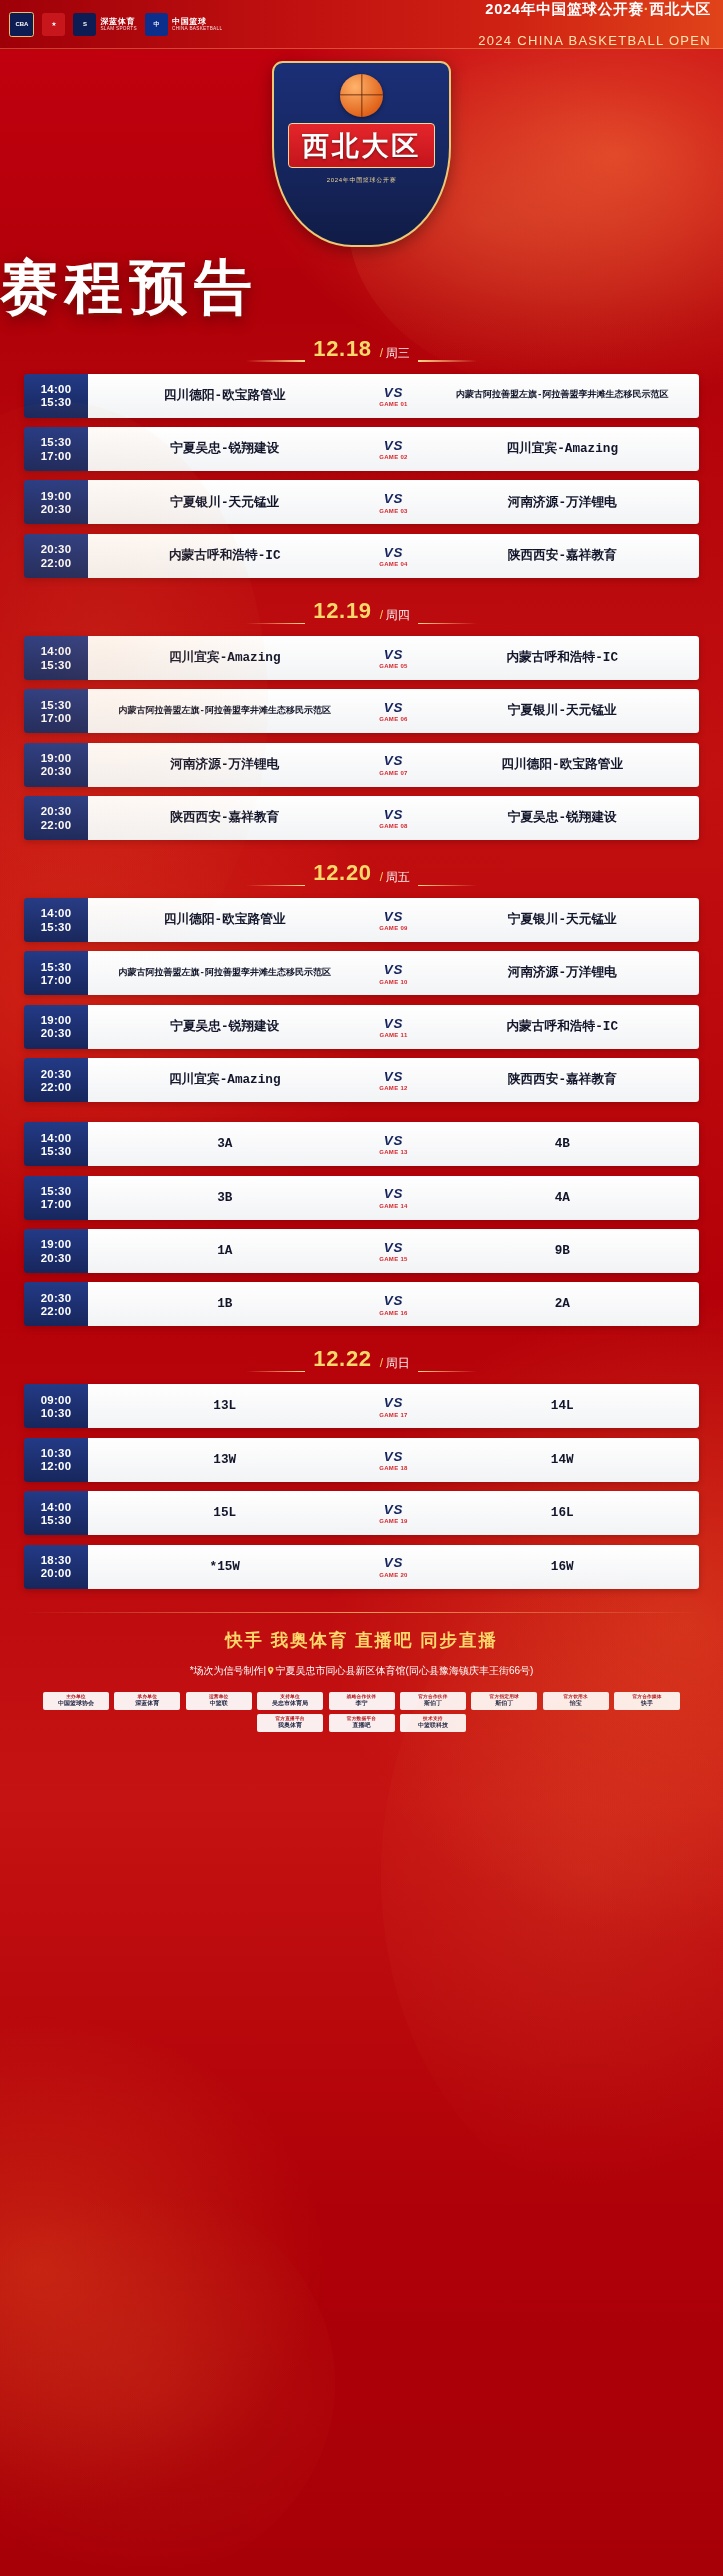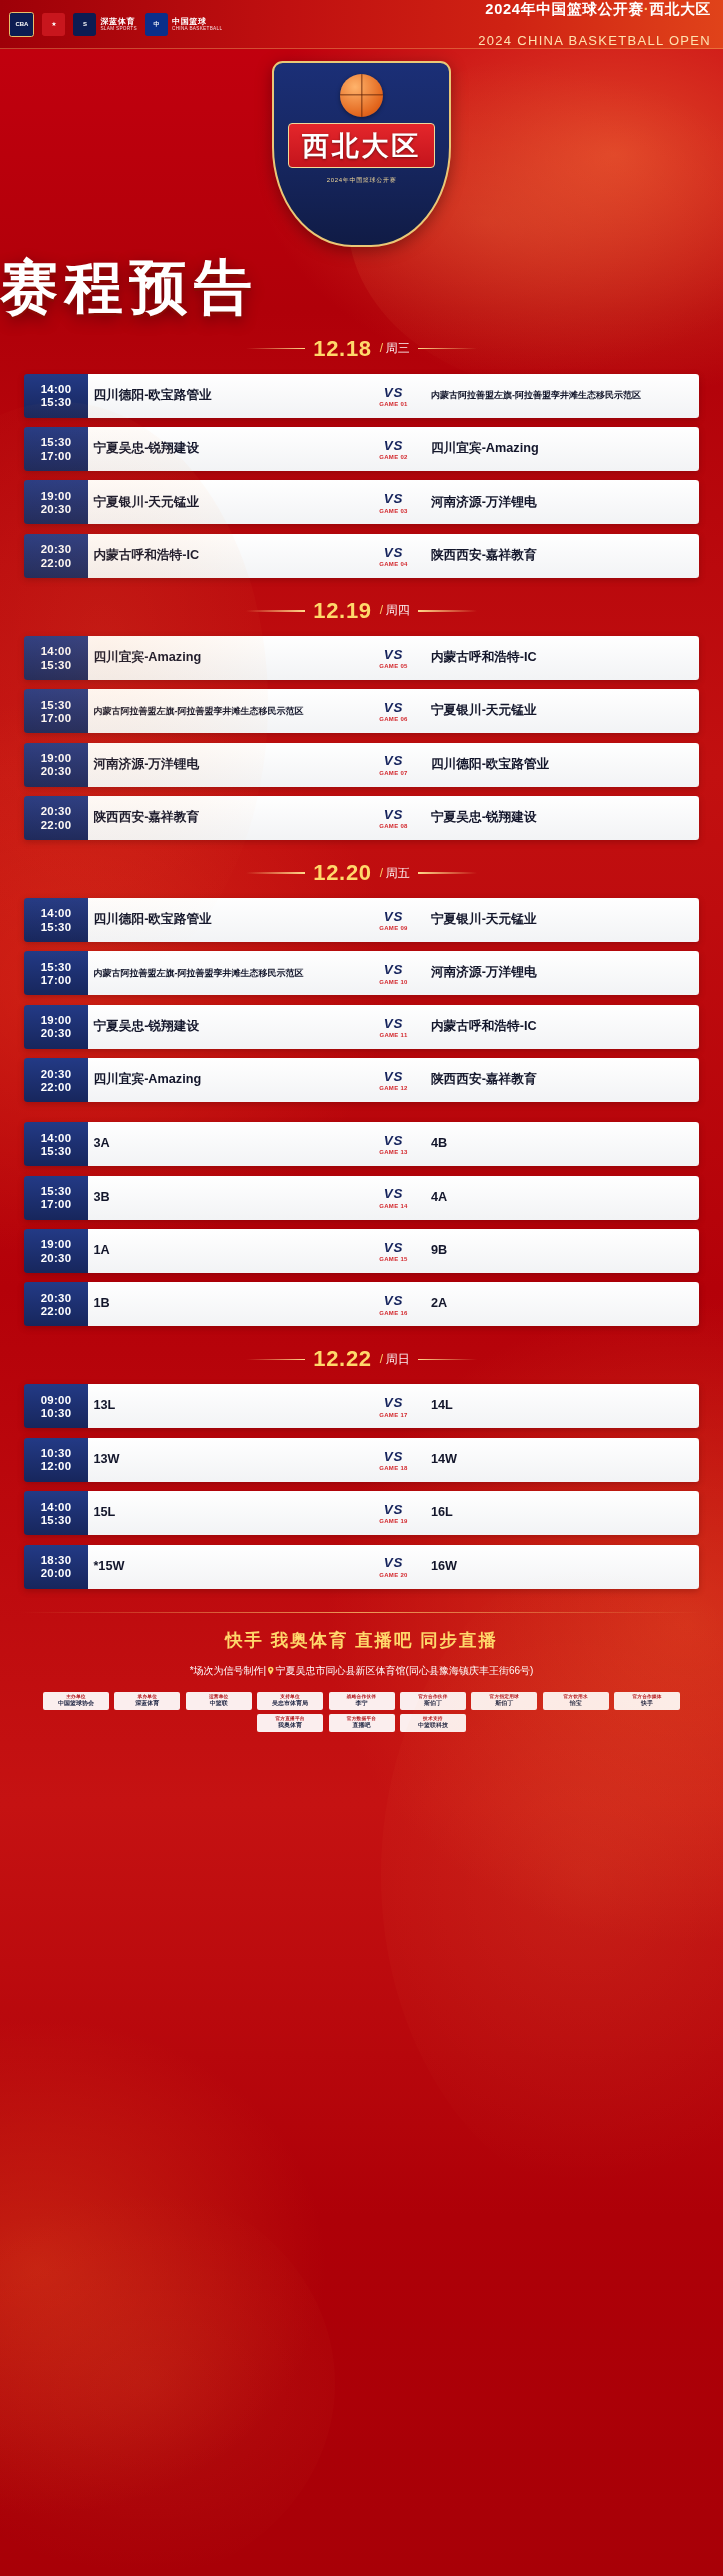--- a/index.html
+++ b/index.html
@@ -75,36 +75,36 @@
   .shield .sub{margin-top:8px;font-size:6px;color:#f0d79a;letter-spacing:0.7px;}
 
   
   .headline{margin-top:10.7px;text-align:left;}
   .headline h1{margin:0;font-size:58px;line-height:1;font-weight:700;letter-spacing:6.7px;
      color:#ffffff;
      text-shadow:0 2.7px 0 #8d0a05, 0 5.4px 14.7px rgba(0,0,0,.45);}
 
   
   .day{margin-top:20px;}
-  .day-head{display:flex;align-items:center;justify-content:center;gap:8px;}
+  .day-head{display:flex;align-items:flex-end;justify-content:center;gap:8px;}
   .day-head .rule{width:59px;height:1.3px;background:linear-gradient(90deg,rgba(255,220,150,0),#ffd98a);}
   .day-head .rule.r2{background:linear-gradient(90deg,#ffd98a,rgba(255,220,150,0));}
   .day-head .date{font-size:22px;font-weight:700;color:#ffd86b;letter-spacing:0.7px;}
   .day-head .wk{font-size:12px;color:#ffffff;opacity:.95;}
   .day-head .wk .slash{color:#ffd86b;margin-right:2.7px;}
 
   .rows{margin-top:12px;padding:0 24px;display:flex;flex-direction:column;gap:9.4px;}
   .row{display:flex;align-items:stretch;height:44px;border-radius:3.3px;overflow:hidden;
        box-shadow:0 2px 6.7px rgba(60,0,0,.28);}
   .time{width:64px;flex:none;background:linear-gradient(180deg,#233a86 0%,#17265c 100%);
      color:#fff;display:flex;flex-direction:column;align-items:center;justify-content:center;gap:1.3px;
      font-size:11.4px;font-weight:700;letter-spacing:0.3px;}
   .teams{flex:1;background:linear-gradient(180deg,#ffffff 0%,#f2f3f5 100%);
      display:flex;align-items:center;}
-  .team{flex:1;font-size:12.7px;color:#13162b;font-weight:700;padding:0 5.4px;line-height:1.25;}
+  .team{flex:1;text-align:center;font-size:12.7px;color:#13162b;font-weight:700;padding:0 5.4px;line-height:1.25;font-family:Liberation Mono, monospace;}
   .team.small{font-size:9px;font-weight:700;}
   .vs{width:64px;flex:none;display:flex;flex-direction:column;align-items:center;justify-content:center;}
   .vs .v{font-size:13.4px;font-weight:700;color:#15235c;font-style:italic;letter-spacing:0.7px;}
   .vs .g{font-size:6px;font-weight:700;color:#d2262b;letter-spacing:0.3px;margin-top:1.3px;}
 
   
   .footer{margin-top:23px;padding-bottom:9.4px;}
   .f-line{height:1.3px;margin:0 20px;background:linear-gradient(90deg,rgba(255,215,120,0),rgba(255,215,120,.7),rgba(255,215,120,0));}
   .broadcast{margin-top:14.7px;text-align:center;font-size:17.4px;font-weight:700;color:#ffd86b;letter-spacing:2px;}
   .venue{margin-top:12px;display:flex;align-items:center;justify-content:center;gap:0;font-size:10px;color:#fff;}

